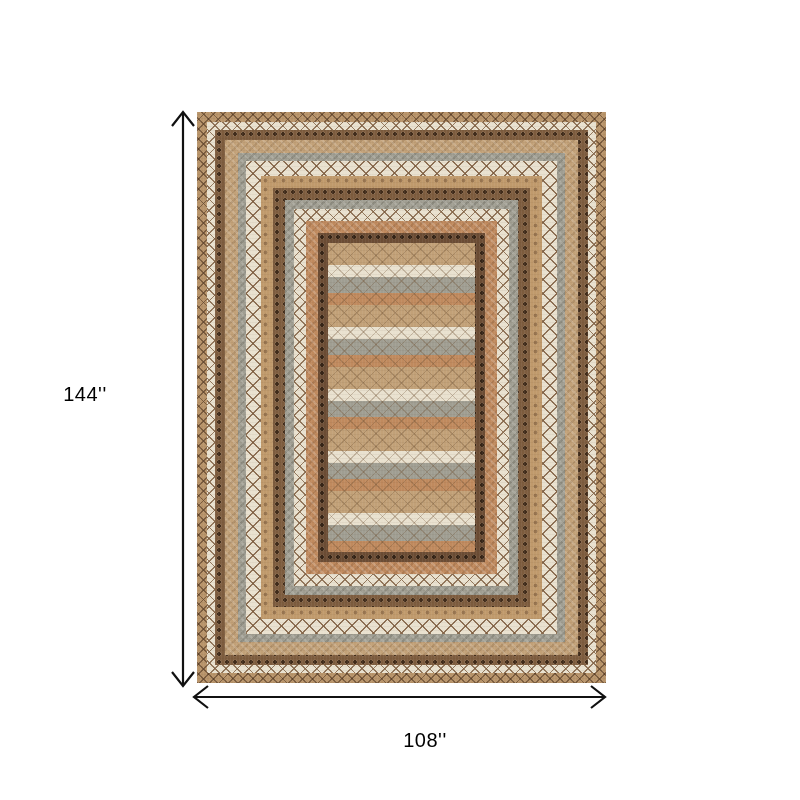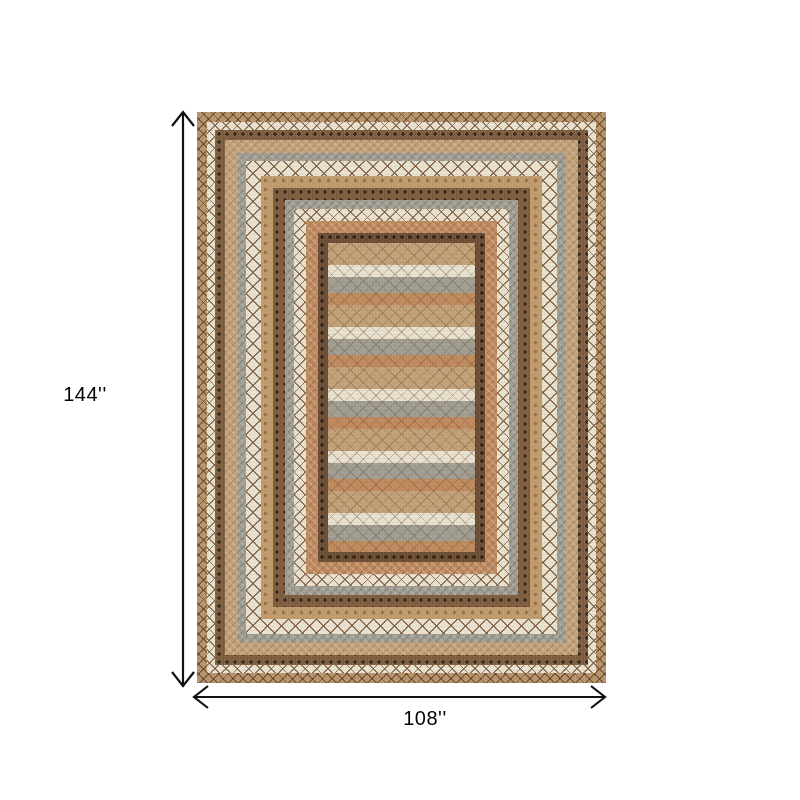--- a/index.html
+++ b/index.html
@@ -85,21 +85,21 @@
         var(--rug-orange) 50px 62px);
   }
 
   
   .dim-overlay{position:absolute;inset:0;color:var(--arrow-color);pointer-events:none;}
   .dim-label{
     position:absolute;color:#000;font-size:20px;line-height:22px;
     text-align:center;letter-spacing:.5px;
   }
   .height-label{left:35px;top:383px;width:100px;}
-  .width-label{left:375px;top:707px;width:100px;}
+  .width-label{left:375px;top:729px;width:100px;}
 </style>
 </head>
 <body>
 
 <div class="stage">
 
   <div class="rug">
     <div class="band b1">
     <div class="band b2 lattice">
     <div class="band b3 dots">

